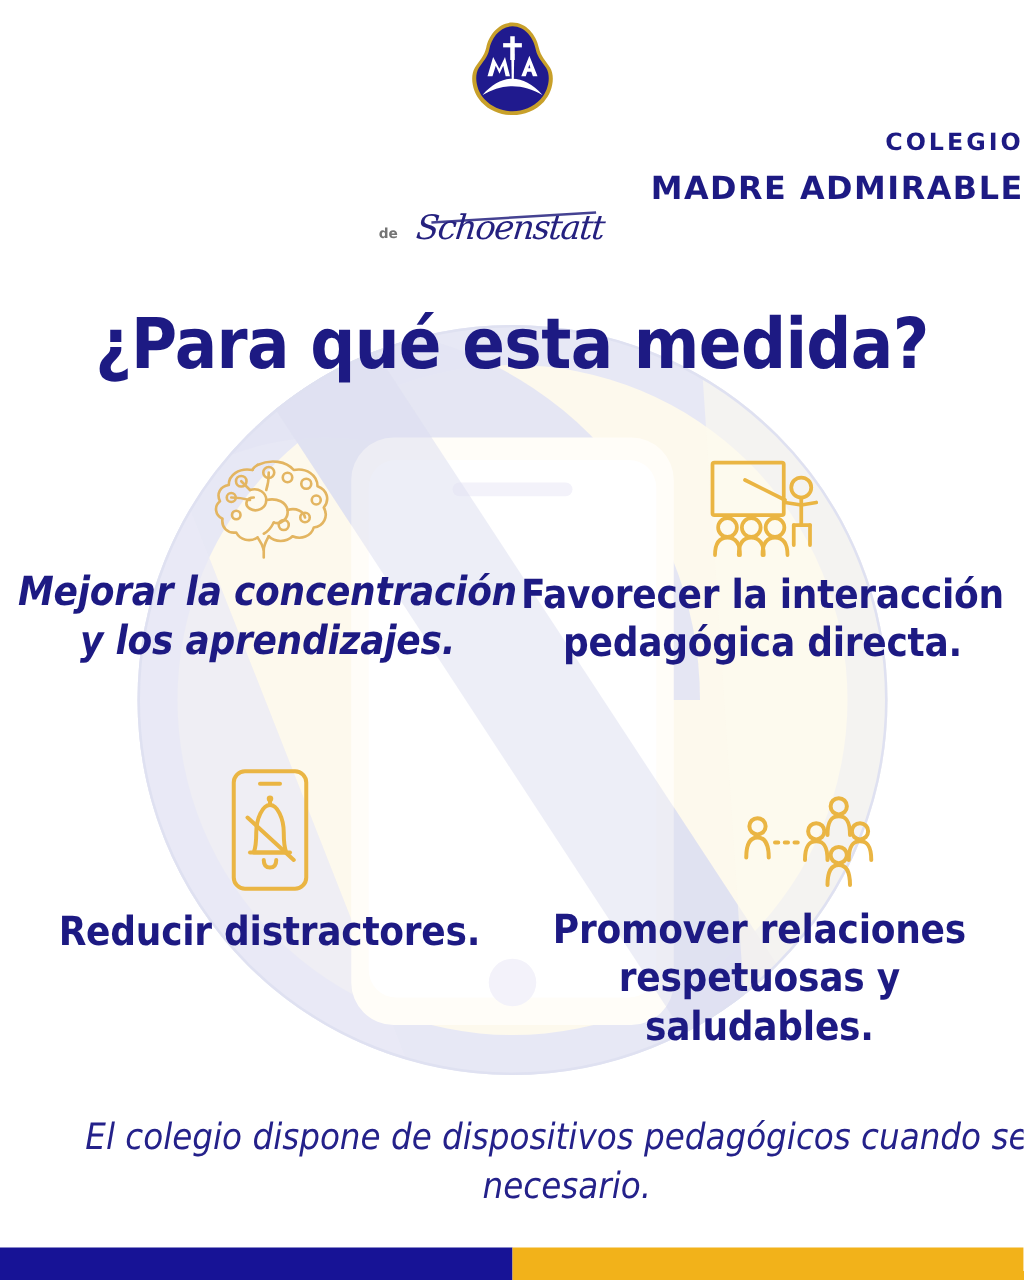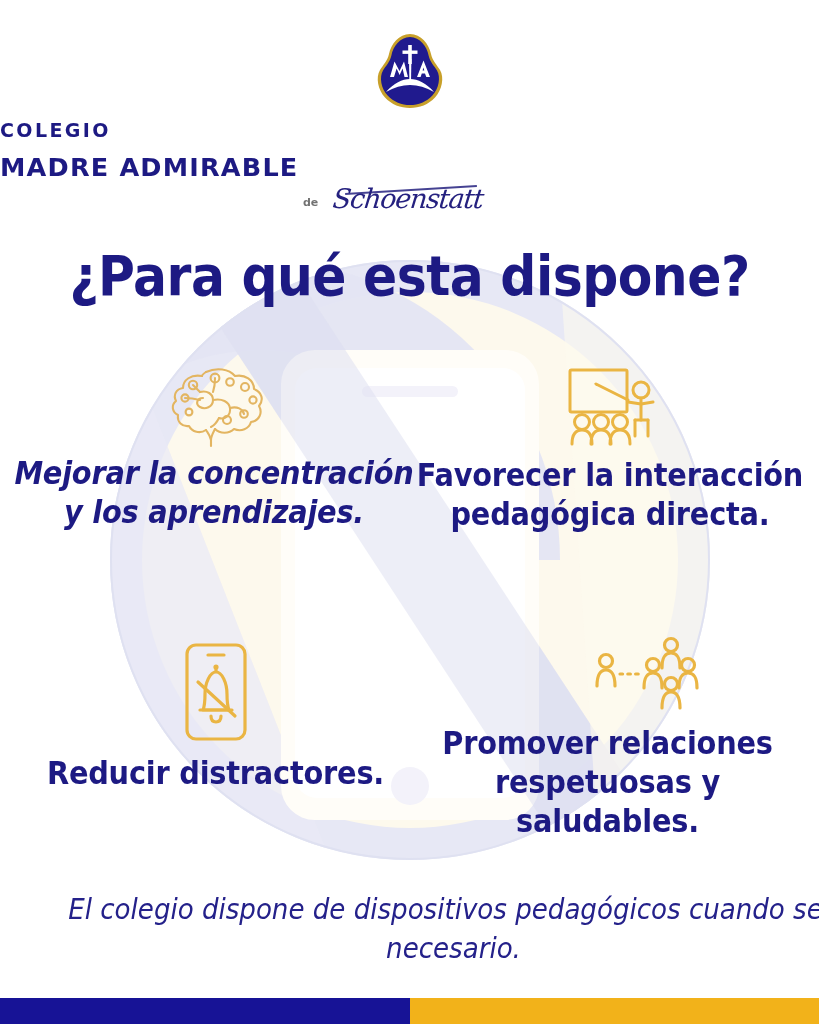--- a/index.html
+++ b/index.html
@@ -25,24 +25,24 @@
     width: 819px;
     height: 1024px;
     z-index: 0;
     pointer-events: none;
   }
 
   
   #logo-block {
     position: absolute;
     left: 0;
-    top: 32px;
+    top: 16px;
     width: 819px;
     z-index: 5;
-    text-align: left;
+    text-align: right;
   }
   #logo-emblem {
     display: block;
     margin: 0 auto;
   }
   .logo-line1 {
     font-family: "DejaVu Sans", "Liberation Sans", sans-serif;
     font-weight: bold;
     font-size: 19px;
     letter-spacing: 2.4px;
@@ -131,21 +131,21 @@
   }
 
   #benefit-1 { left: 14px;  top: 362px;  width: 400px; }
   #benefit-1 .icon-holder { text-align: center; padding-left: 10px; }
   #benefit-1 .btext { margin-top: 6px; font-style: italic; }
 
   #benefit-2 { left: 410px; top: 364px;  width: 400px; }
   #benefit-2 .icon-holder { text-align: center; padding-left: 6px; }
   #benefit-2 .btext { margin-top: 8px; }
 
-  #benefit-3 { left: 38px;  top: 640px;  width: 355px; }
+  #benefit-3 { left: 38px;  top: 612px;  width: 355px; }
   #benefit-3 .icon-holder { text-align: center; }
   #benefit-3 .btext { margin-top: 10px; }
 
   #benefit-4 { left: 405px; top: 634px;  width: 405px; }
   #benefit-4 .icon-holder { text-align: center; padding-left: 78px; }
   #benefit-4 .btext { margin-top: 12px; }
 
   
   #footnote {
     position: absolute;
@@ -249,21 +249,21 @@
 
     <div class="logo-line1">COLEGIO</div>
     <div class="logo-line2">MADRE ADMIRABLE</div>
     <div class="logo-line3-wrap">
       <span class="logo-de">de</span>
       <span class="logo-script">Schoenstatt</span>
       <span class="script-stroke"></span>
     </div>
   </div>
 
-  <div id="title">¿Para qué esta dispone?</div>
+  <div id="title">¿Para qué esta medida?</div>
 
   <div class="benefit" id="benefit-1">
     <span class="icon-holder">
       <svg width="104" height="86" viewBox="0 0 104 86" xmlns="http://www.w3.org/2000/svg" fill="none" stroke="#e3b561" stroke-width="2.1" stroke-linecap="round" stroke-linejoin="round">
         <path d="M35 14 C 24 12 16 18 16 26 C 9 27 6 33 9 39 C 4 43 5 50 11 53
                  C 10 60 15 65 22 64 C 25 70 33 72 39 68"></path>
         <path d="M39 10 C 50 5 62 7 68 14 C 78 12 87 18 87 27 C 95 30 97 38 92 44
                  C 96 51 92 59 84 60 C 82 67 74 70 67 67 C 62 72 53 72 48 67"></path>
         <path d="M39 10 C 36 12 35 13 35 14"></path>
         <path d="M48 67 C 46 71 44 74 44 78 L 44 84"></path>

